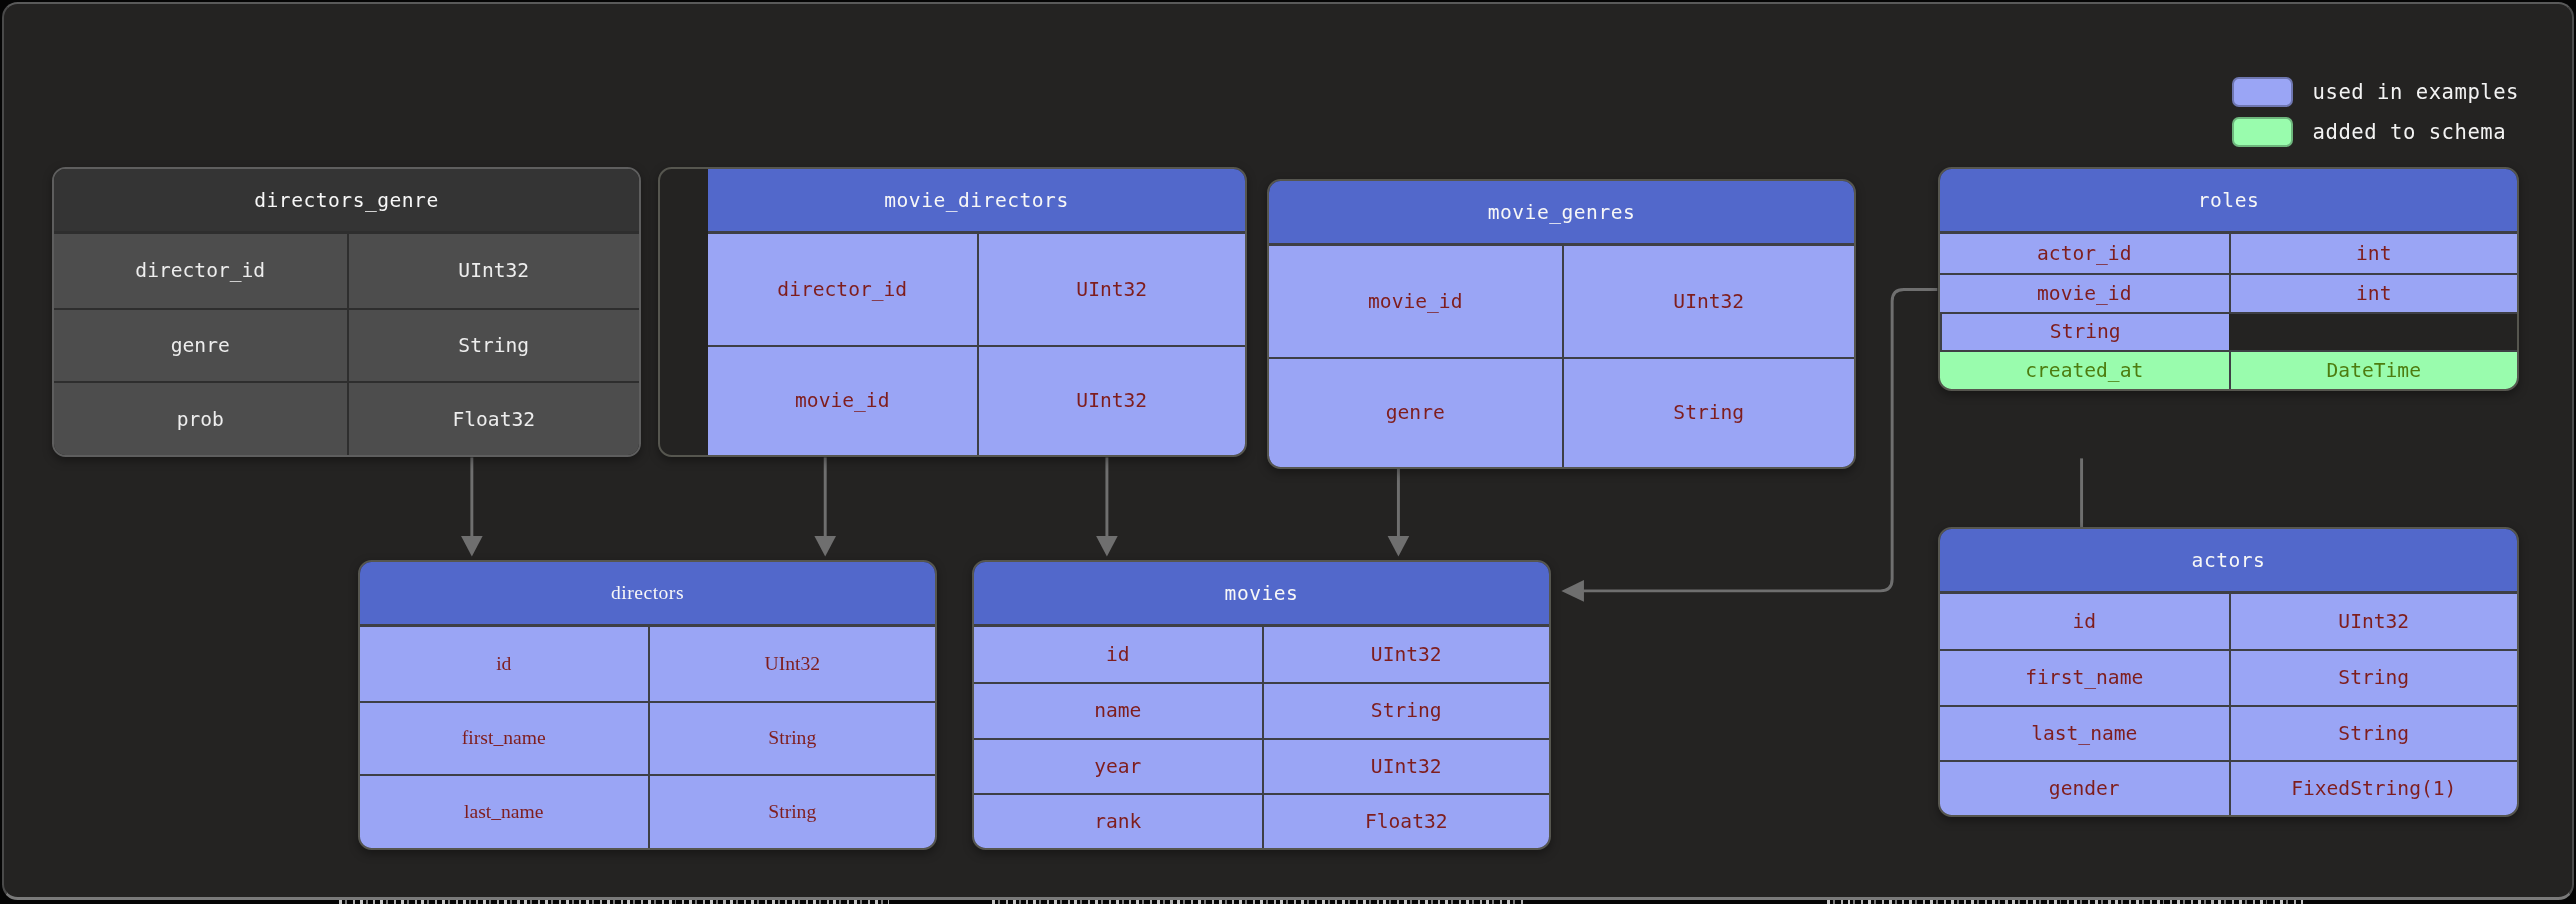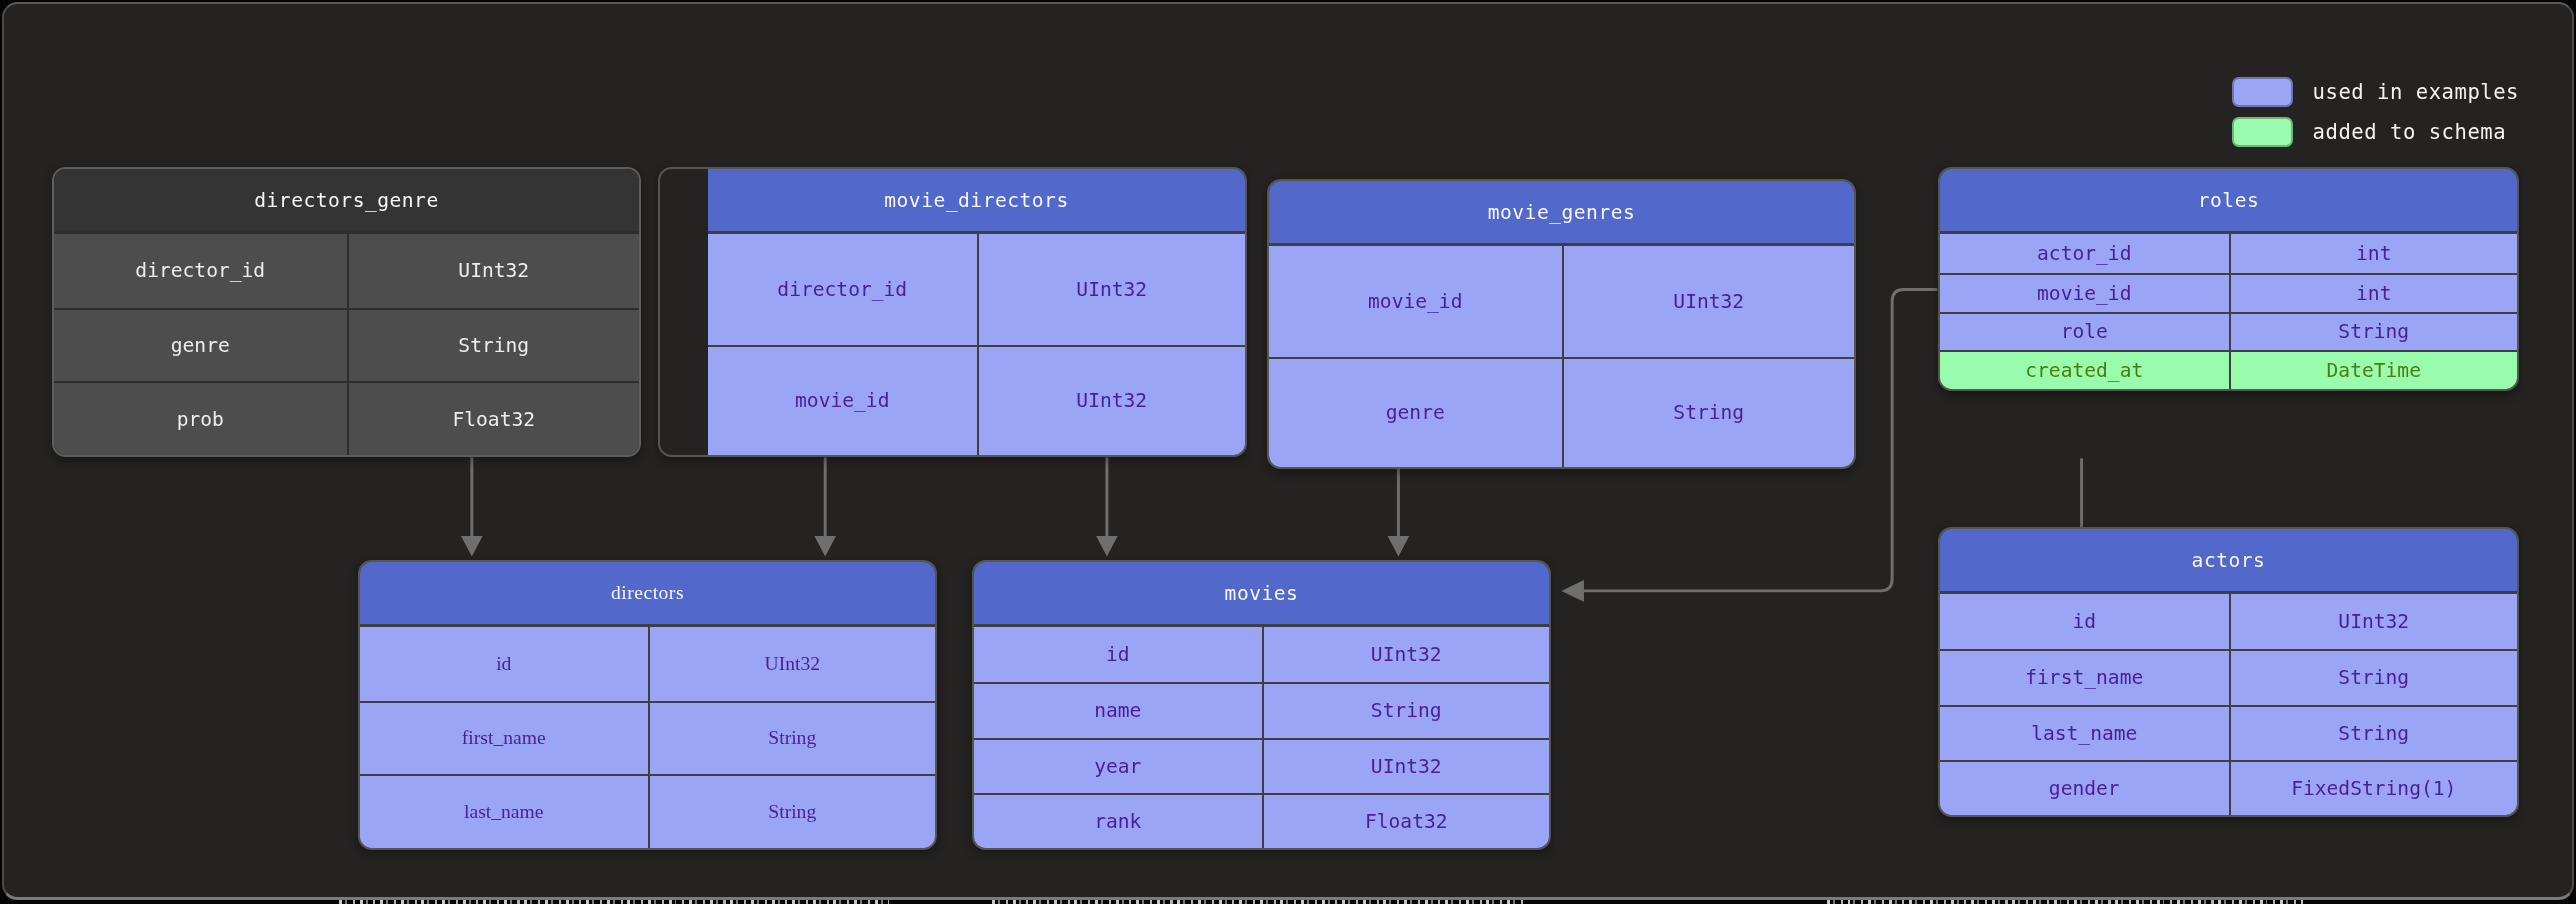--- a/index.html
+++ b/index.html
@@ -44,21 +44,21 @@
     font-size:19.6px;letter-spacing:0.5px;
     border-bottom:3.9px solid var(--line);
   }
   .muted .thead{background:var(--muted-hdr,#343434);}
 
   .rows{flex:1;display:grid;grid-auto-rows:1fr;}
   .row{display:grid;grid-template-columns:1fr 1fr;}
   .row + .row{border-top:2.9px solid var(--line);}
   .cell{
     display:flex;align-items:center;justify-content:center;
-    background:var(--used,#9aa5f5);color:#4c1d95;font-size:19.6px;
+    background:var(--used,#9aa5f5);color:#7f1d1d;font-size:19.6px;
   }
   .cell.type{border-left:2.9px solid var(--line);}
   .muted .cell{background:var(--muted-row,#4d4d4d);color:#ededed;}
   .row.added .cell{background:var(--added,#99fcad);color:#4d7c0f;}
 
   
   #tbl-directors_genre{left:52px;  top:167px;width:589px;height:290px;}
   #tbl-movie_directors{left:658px; top:167px;width:589px;height:290px;padding-left:48px;}
   #tbl-movie_genres  {left:1267px;top:179px;width:589px;height:290px;}
   #tbl-roles         {left:1938px;top:167px;width:581px;height:224px;}
@@ -161,21 +161,20 @@
       <div class="rows">
         <div class="row">
           <div class="cell field">actor_id</div>
           <div class="cell type">int</div>
         </div>
         <div class="row">
           <div class="cell field">movie_id</div>
           <div class="cell type">int</div>
         </div>
         <div class="row">
-          <div class="cell field">role</div>
           <div class="cell type">String</div>
         </div>
         <div class="row added">
           <div class="cell field">created_at</div>
           <div class="cell type">DateTime</div>
         </div>
       </div>
     </div>
   <div id="tbl-directors" class="table-node">
       <div class="thead">directors</div>

